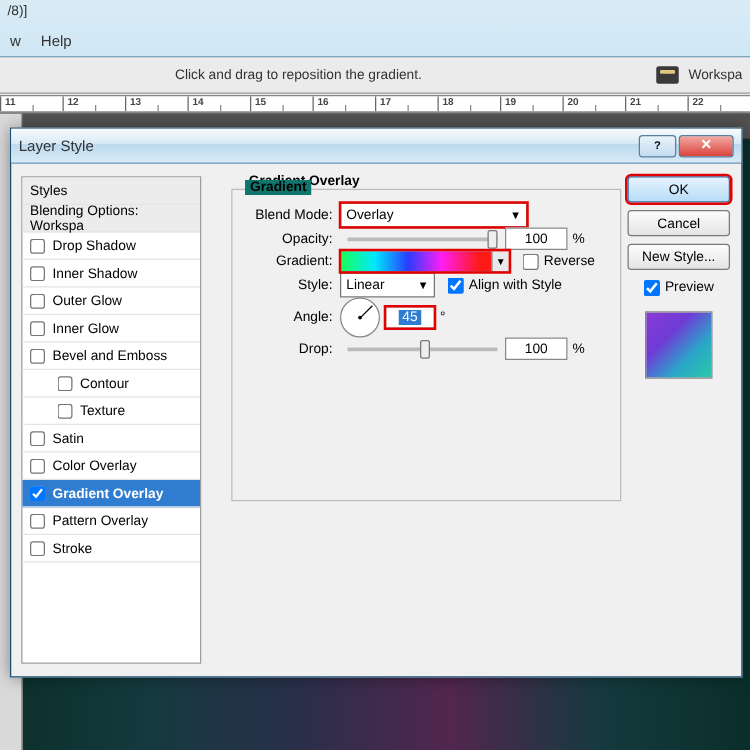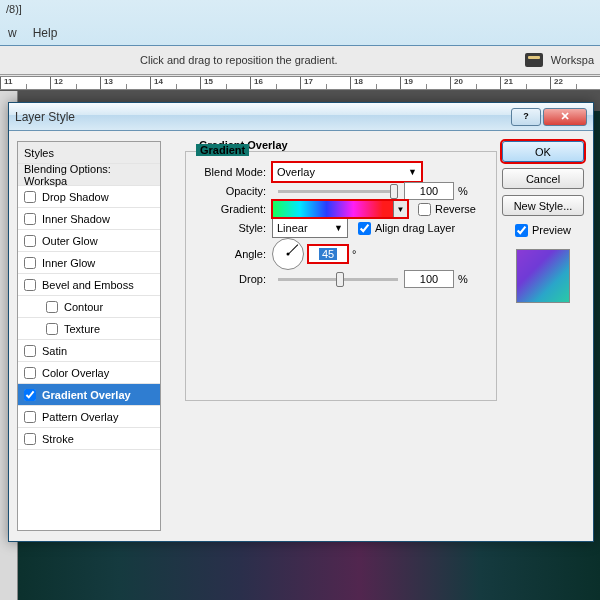--- a/index.html
+++ b/index.html
@@ -224,21 +224,21 @@
         </div>
 
         <div class="fld">
           <span class="lab">Style:</span>
           <div class="select" style="width:76px">
             <span>Linear</span>
             <span class="arrow">▼</span>
           </div>
           <div class="chk" style="margin-left:10px">
               <input type="checkbox" checked="" style="">
-              <span>Align drag Layer</span>
+              <span>Align with Style</span>
             </div>
         </div>
 
         <div class="fld">
           <span class="lab">Angle:</span>
           <div class="anglectl">
               <div class="needle"></div>
               <div class="dot"></div>
             </div>
           <div class="anglebox hl">

